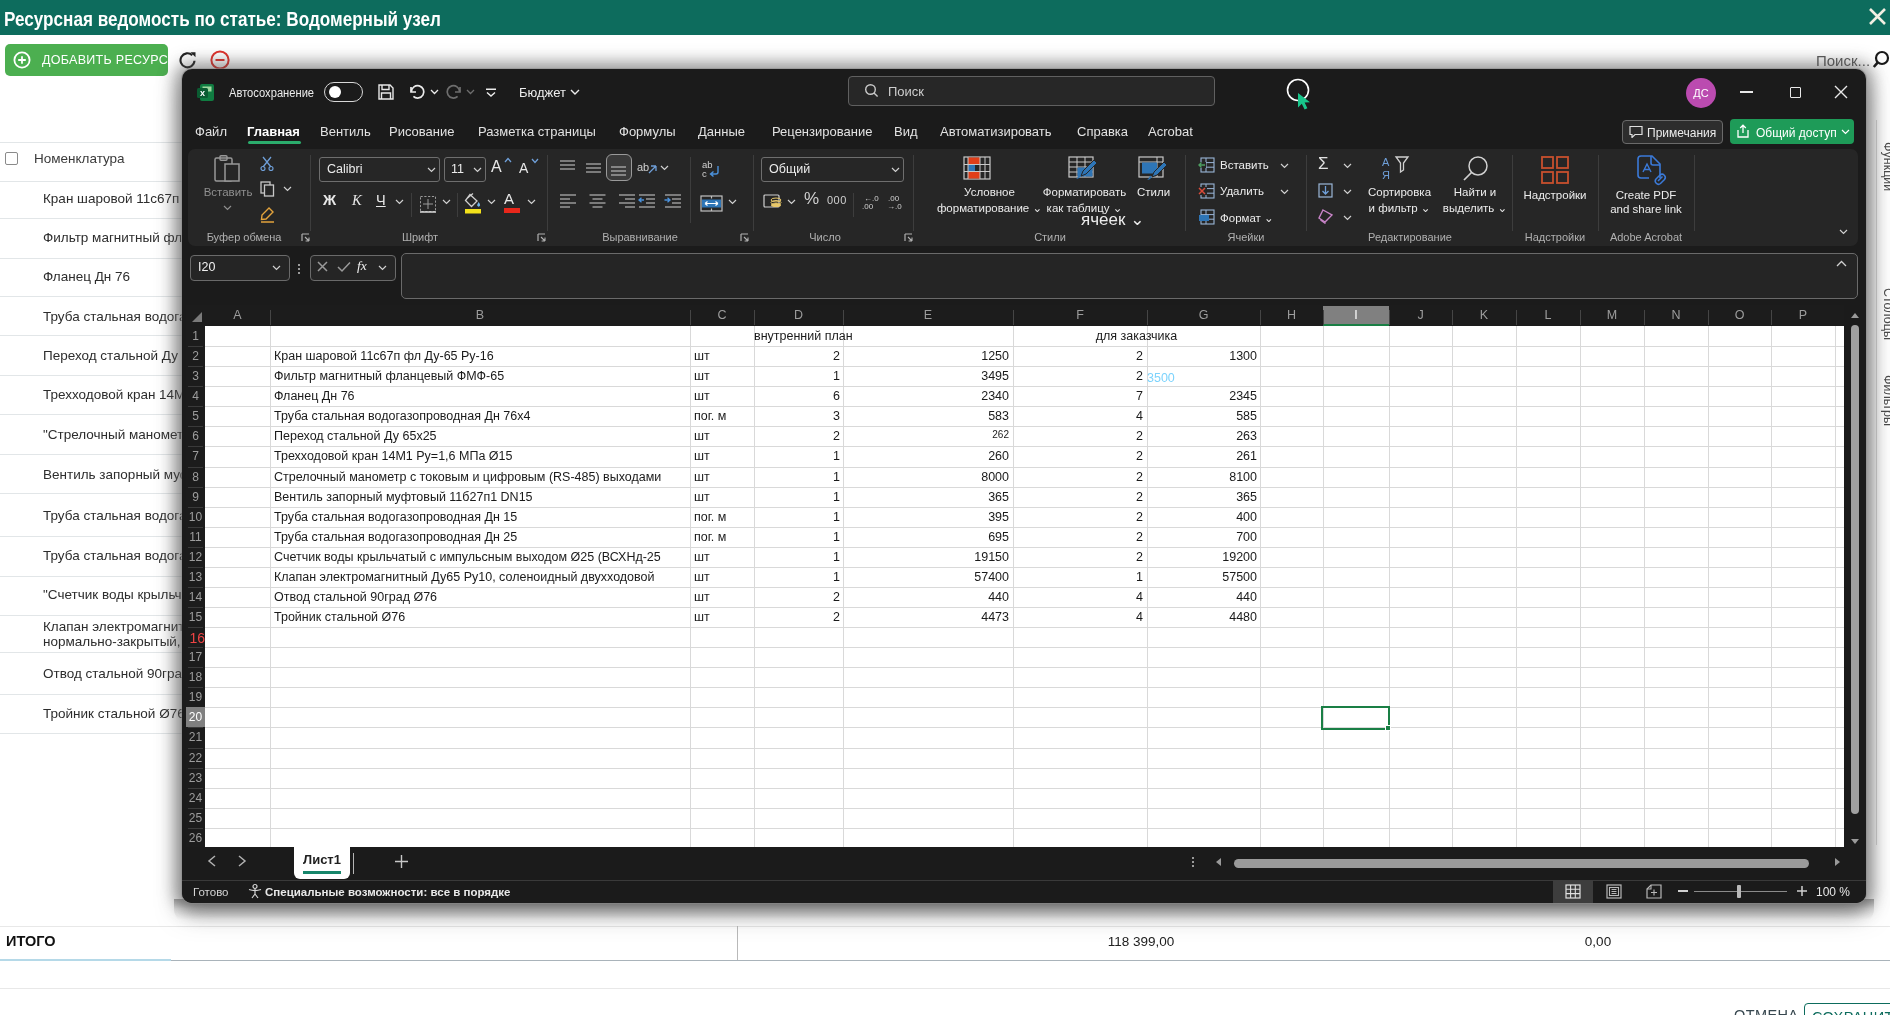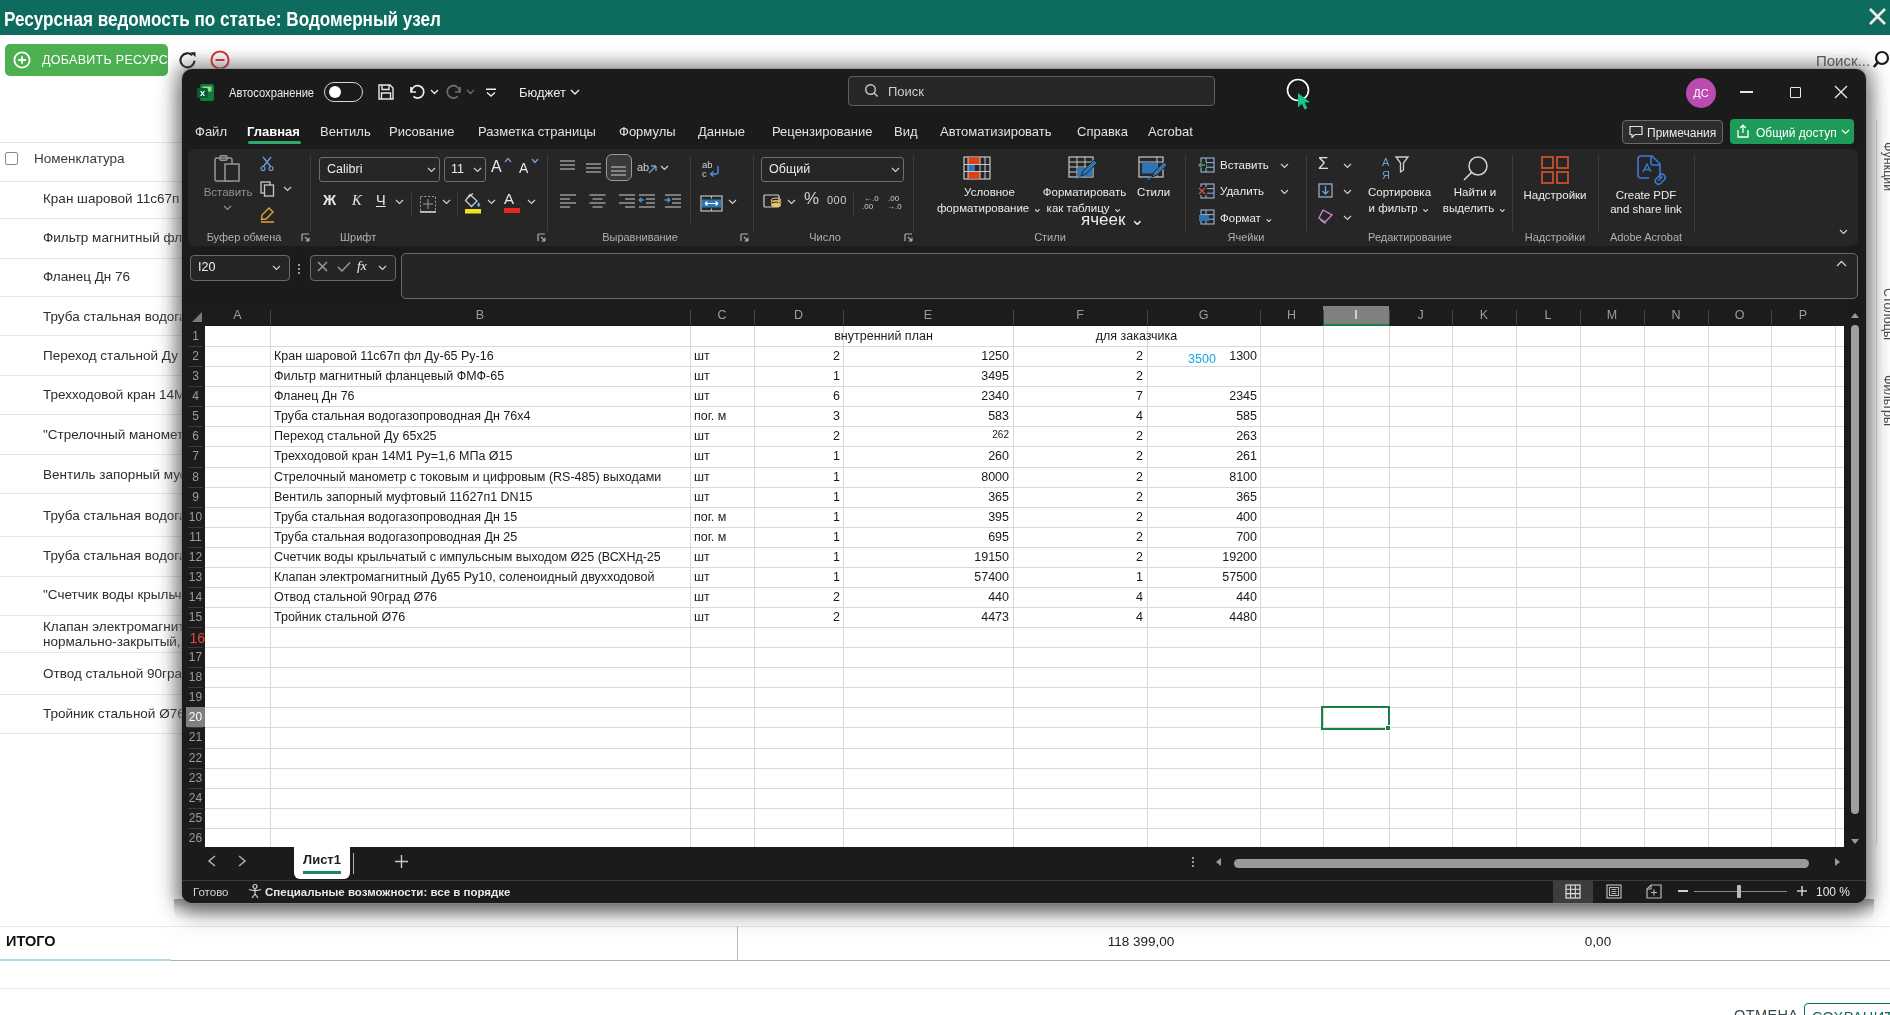--- a/index.html
+++ b/index.html
@@ -232,21 +232,21 @@
       <rect x="1" y="16" width="16" height="4.5" fill="#f3e11b"></rect>
     </svg>
 <svg class="a" style="left:305px;top:130px" width="9" height="6">
       <path d="M1,1 L4.5,4.5 L8,1" stroke="#d0d0d0" stroke-width="1.2" fill="none"></path>
     </svg>
 <div class="a" style="left:322px;top:121px;font-size:15px;color:#e8e8e8">A</div>
 <div class="a" style="left:322px;top:139px;width:16px;height:4.5px;background:#e8271b"></div>
 <svg class="a" style="left:345px;top:130px" width="9" height="6">
       <path d="M1,1 L4.5,4.5 L8,1" stroke="#d0d0d0" stroke-width="1.2" fill="none"></path>
     </svg>
-<div class="a" style="left:158px;top:162px;width:160px;text-align:left;font-size:11px;color:#b0b0b0">Шрифт</div>
+<div class="a" style="left:158px;top:162px;width:160px;text-align:center;font-size:11px;color:#b0b0b0">Шрифт</div>
 <svg class="a" style="left:355px;top:164px" width="9" height="9">
       <path d="M1,1 h7 M1,1 v7" stroke="#b0b0b0" stroke-width="1.2" fill="none"></path>
       <path d="M4,4 L8,8 M8,8 v-3.4 M8,8 h-3.4" stroke="#b0b0b0" stroke-width="1.1" fill="none"></path>
     </svg>
 <div class="a" style="left:365px;top:86px;width:1px;height:76px;background:#3d3d3d"></div>
 <svg class="a" style="left:377px;top:90px" width="19" height="18">
       <path d="M1,2 h15 M1,6 h15 M1,10 h15" stroke="#d0d0d0" stroke-width="1.2" fill="none"></path>
     </svg>
 <svg class="a" style="left:403px;top:90px" width="19" height="18">
       <path d="M1,5 h15 M1,9 h15 M1,13 h15" stroke="#d0d0d0" stroke-width="1.2" fill="none"></path>
@@ -592,34 +592,34 @@
 <div class="a" style="left:4px;top:681.5px;width:19px;text-align:center;font-size:12px;color:#9d9d9d">22</div>
 <div class="a" style="left:6px;top:698.5px;width:15px;height:1px;background:#3a3a3a"></div>
 <div class="a" style="left:4px;top:701.5px;width:19px;text-align:center;font-size:12px;color:#9d9d9d">23</div>
 <div class="a" style="left:6px;top:718.6px;width:15px;height:1px;background:#3a3a3a"></div>
 <div class="a" style="left:4px;top:721.6px;width:19px;text-align:center;font-size:12px;color:#9d9d9d">24</div>
 <div class="a" style="left:6px;top:738.7px;width:15px;height:1px;background:#3a3a3a"></div>
 <div class="a" style="left:4px;top:741.7px;width:19px;text-align:center;font-size:12px;color:#9d9d9d">25</div>
 <div class="a" style="left:6px;top:758.8px;width:15px;height:1px;background:#3a3a3a"></div>
 <div class="a" style="left:4px;top:761.8px;width:19px;text-align:center;font-size:12px;color:#9d9d9d">26</div>
 <div class="a" style="left:6px;top:778.8px;width:15px;height:1px;background:#3a3a3a"></div>
-<div class="a" style="left:572px;top:260.0px;width:259px;font-size:12.5px;color:#1a1a1a;text-align:center;white-space:nowrap;overflow:hidden">внутренний план</div>
+<div class="a" style="left:572px;top:260.0px;width:259px;font-size:12.5px;color:#1a1a1a;white-space:nowrap;overflow:hidden">внутренний план</div>
 <div class="a" style="left:831px;top:260.0px;width:247px;font-size:12.5px;color:#1a1a1a;text-align:center;white-space:nowrap;overflow:hidden">для заказчика</div>
 <div class="a" style="left:92px;top:280.1px;width:414px;font-size:12.5px;color:#1a1a1a;text-align:left;white-space:nowrap;overflow:hidden">Кран шаровой 11с67п фл Ду-65 Ру-16</div>
 <div class="a" style="left:512px;top:280.1px;width:58px;font-size:12.5px;color:#1a1a1a;text-align:left;white-space:nowrap;overflow:hidden">шт</div>
 <div class="a" style="left:572px;top:280.1px;width:86px;font-size:12.5px;color:#1a1a1a;text-align:right;white-space:nowrap;overflow:hidden">2</div>
 <div class="a" style="left:661px;top:280.1px;width:166px;font-size:12.5px;color:#1a1a1a;text-align:right;white-space:nowrap;overflow:hidden">1250</div>
 <div class="a" style="left:831px;top:280.1px;width:130px;font-size:12.5px;color:#1a1a1a;text-align:right;white-space:nowrap;overflow:hidden">2</div>
 <div class="a" style="left:965px;top:280.1px;width:110px;font-size:12.5px;color:#1a1a1a;text-align:right;white-space:nowrap;overflow:hidden">1300</div>
 <div class="a" style="left:92px;top:300.1px;width:414px;font-size:12.5px;color:#1a1a1a;text-align:left;white-space:nowrap;overflow:hidden">Фильтр магнитный фланцевый ФМФ-65</div>
 <div class="a" style="left:512px;top:300.1px;width:58px;font-size:12.5px;color:#1a1a1a;text-align:left;white-space:nowrap;overflow:hidden">шт</div>
 <div class="a" style="left:572px;top:300.1px;width:86px;font-size:12.5px;color:#1a1a1a;text-align:right;white-space:nowrap;overflow:hidden">1</div>
 <div class="a" style="left:661px;top:300.1px;width:166px;font-size:12.5px;color:#1a1a1a;text-align:right;white-space:nowrap;overflow:hidden">3495</div>
 <div class="a" style="left:831px;top:300.1px;width:130px;font-size:12.5px;color:#1a1a1a;text-align:right;white-space:nowrap;overflow:hidden">2</div>
-<div class="a" style="left:965px;top:283px;width:110px;font-size:12.5px;color:#0ea5e9;text-align:center;white-space:nowrap;overflow:hidden">3500</div>
+<div class="a" style="left:965px;top:302px;width:110px;font-size:12.5px;color:#7dd3fc;text-align:left;white-space:nowrap;overflow:hidden">3500</div>
 <div class="a" style="left:92px;top:320.2px;width:414px;font-size:12.5px;color:#1a1a1a;text-align:left;white-space:nowrap;overflow:hidden">Фланец Дн 76</div>
 <div class="a" style="left:512px;top:320.2px;width:58px;font-size:12.5px;color:#1a1a1a;text-align:left;white-space:nowrap;overflow:hidden">шт</div>
 <div class="a" style="left:572px;top:320.2px;width:86px;font-size:12.5px;color:#1a1a1a;text-align:right;white-space:nowrap;overflow:hidden">6</div>
 <div class="a" style="left:661px;top:320.2px;width:166px;font-size:12.5px;color:#1a1a1a;text-align:right;white-space:nowrap;overflow:hidden">2340</div>
 <div class="a" style="left:831px;top:320.2px;width:130px;font-size:12.5px;color:#1a1a1a;text-align:right;white-space:nowrap;overflow:hidden">7</div>
 <div class="a" style="left:965px;top:320.2px;width:110px;font-size:12.5px;color:#1a1a1a;text-align:right;white-space:nowrap;overflow:hidden">2345</div>
 <div class="a" style="left:92px;top:340.3px;width:414px;font-size:12.5px;color:#1a1a1a;text-align:left;white-space:nowrap;overflow:hidden">Труба стальная водогазопроводная Дн 76х4</div>
 <div class="a" style="left:512px;top:340.3px;width:58px;font-size:12.5px;color:#1a1a1a;text-align:left;white-space:nowrap;overflow:hidden">пог. м</div>
 <div class="a" style="left:572px;top:340.3px;width:86px;font-size:12.5px;color:#1a1a1a;text-align:right;white-space:nowrap;overflow:hidden">3</div>
 <div class="a" style="left:661px;top:340.3px;width:166px;font-size:12.5px;color:#1a1a1a;text-align:right;white-space:nowrap;overflow:hidden">583</div>

